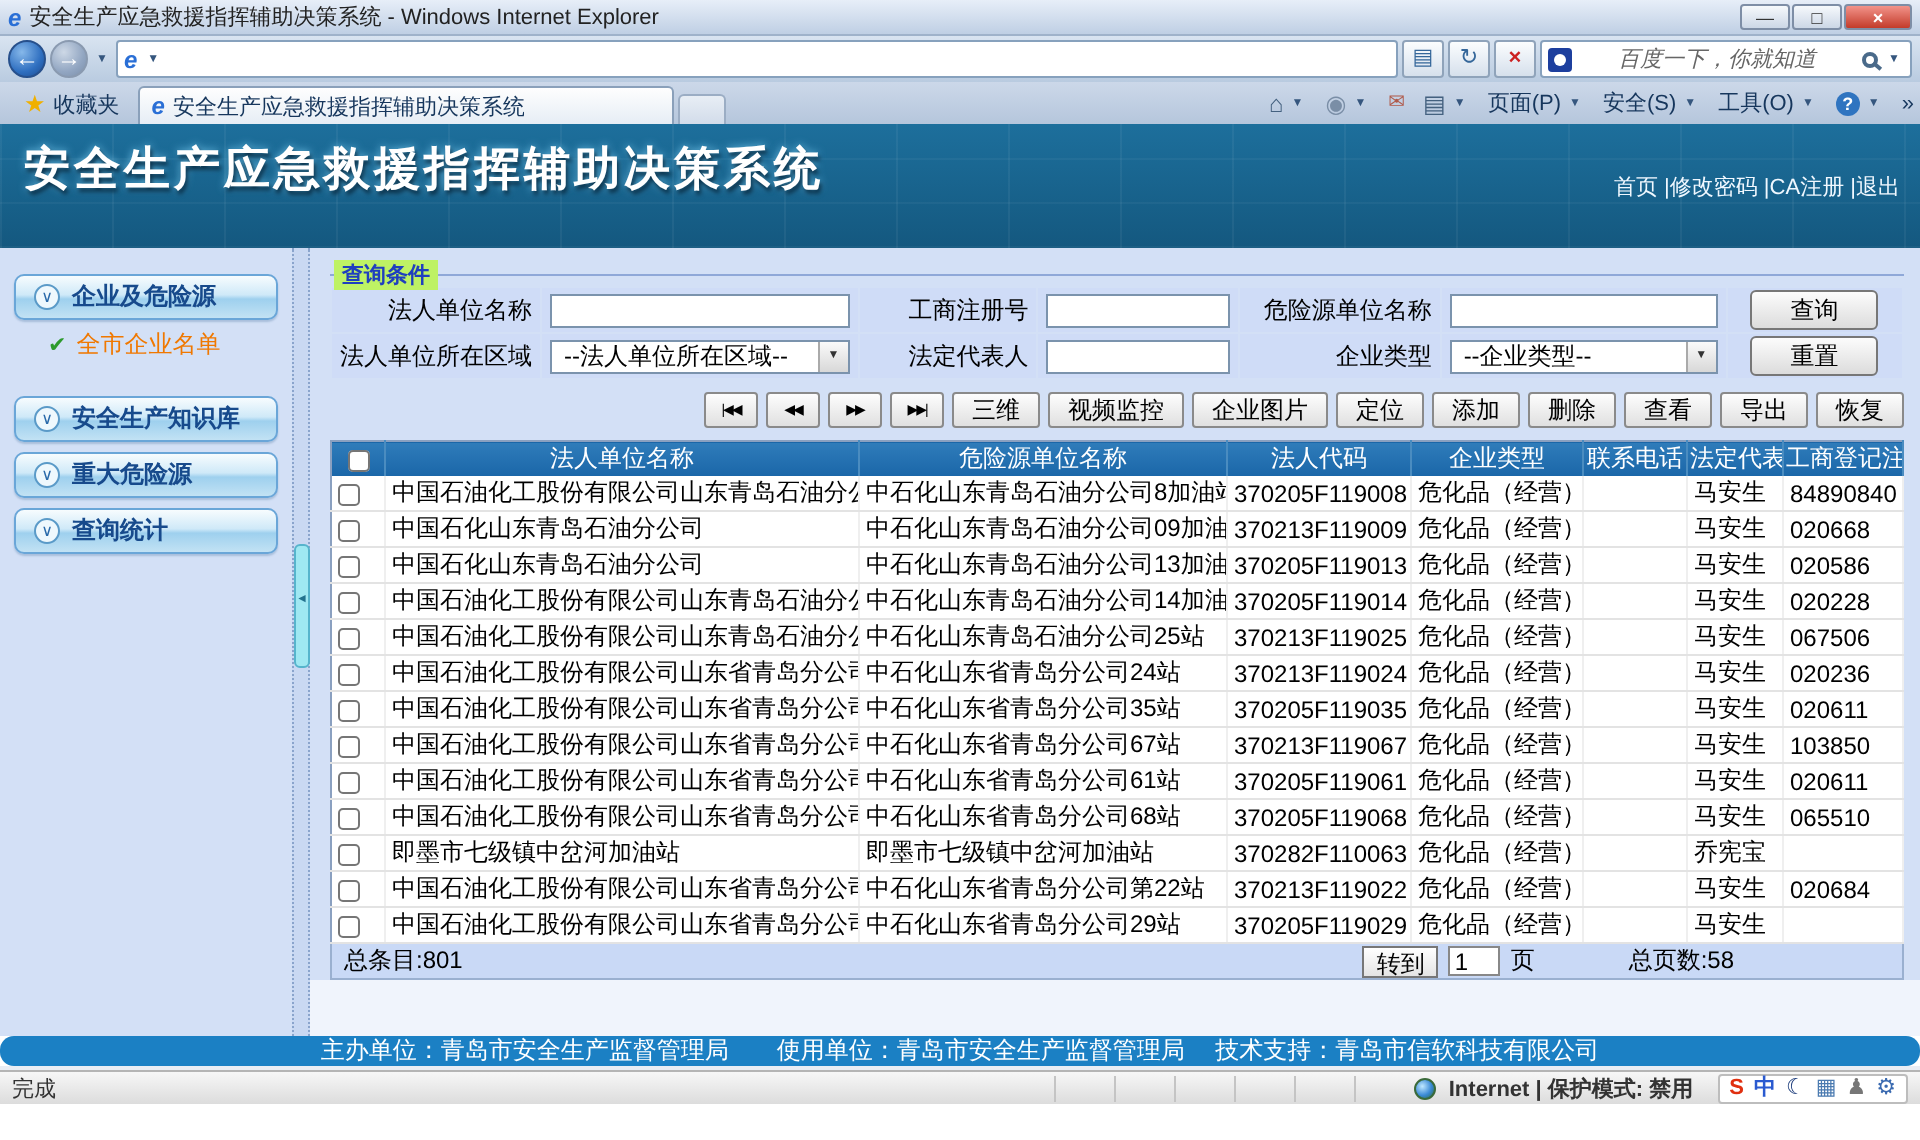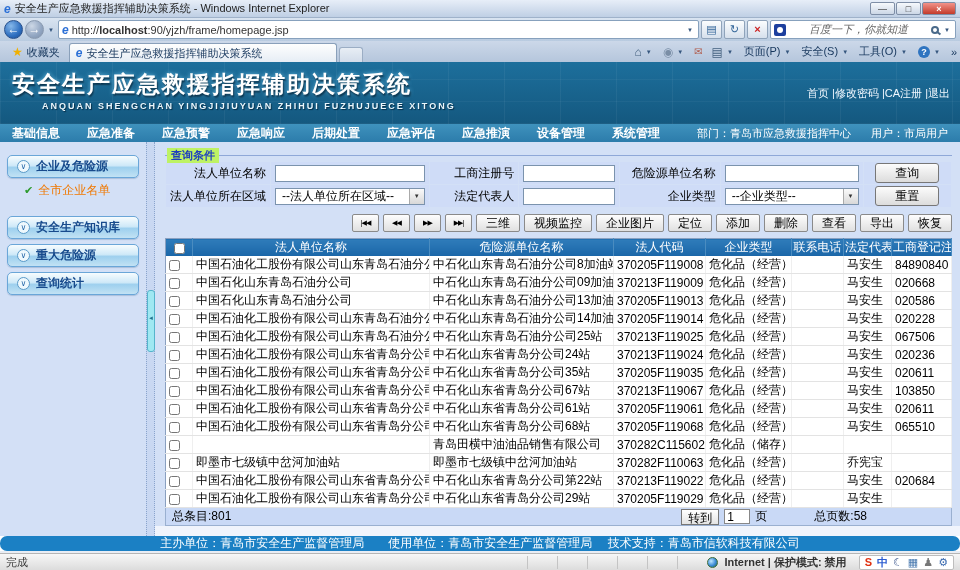--- a/index.html
+++ b/index.html
@@ -155,21 +155,20 @@
       <span class="wb close">×</span>
     </span>
   </div>
 
   <div class="navrow">
     <span class="navbtn">←</span>
     <span class="navbtn fwd">→</span>
     <span class="tinydrop">▼</span>
     <div class="addr">
       <span class="ie-e">e</span>
-      <span class="url"><span>http://</span><b>localhost</b><span>:90/yjzh/frame/homepage.jsp</span></span>
       <span class="tinydrop">▼</span>
     </div>
     <span class="sqbtn">▤</span>
     <span class="sqbtn">↻</span>
     <span class="sqbtn stop">×</span>
     <div class="search">
       <span class="bicon"></span>
       <span class="stext">百度一下，你就知道</span>
       <span class="lens"></span>
       <span class="tinydrop">▼</span>
@@ -217,39 +216,23 @@
       <span class="cmditem">
           <span class="helpc">?</span>
           <span class="tinydrop">▼</span>
         </span>
       <span class="cmditem">»</span>
     </div>
   </div>
 
   <div class="appheader">
     <div class="apptitle">安全生产应急救援指挥辅助决策系统</div>
-    <div class="pinyin">ANQUAN SHENGCHAN YINGJIJIUYUAN ZHIHUI FUZHUJUECE XITONG</div>
     <div class="headerlinks"><span class="hlink">首页</span> |<span class="hlink">修改密码</span> |<span class="hlink">CA注册</span> |<span class="hlink">退出</span></div>
   </div>
 
-  <div class="menubar">
-    <span class="navitem">基础信息</span>
-      <span class="navitem">应急准备</span>
-      <span class="navitem">应急预警</span>
-      <span class="navitem">应急响应</span>
-      <span class="navitem">后期处置</span>
-      <span class="navitem">应急评估</span>
-      <span class="navitem">应急推演</span>
-      <span class="navitem">设备管理</span>
-      <span class="navitem">系统管理</span>
-      <span class="deptuser">
-      <span>部门：青岛市应急救援指挥中心</span>
-      <span>用户：市局用户</span>
-    </span>
-  </div>
 
   <div class="bodyrow">
     <div class="sidebar">
         <div class="sgroup">
           <span class="chev">∨</span>
           <span>企业及危险源</span>
         </div>
         <div class="sitem">
           <span class="check">✔</span>
           <span>全市企业名单</span>
@@ -452,30 +435,20 @@
                 <td class="cc1">中国石油化工股份有限公司山东省青岛分公司</td>
                 <td class="cc2">中石化山东省青岛分公司68站</td>
                 <td class="cc3">370205F119068</td>
                 <td class="cc4">危化品（经营）</td>
                 <td class="cc5"></td>
                 <td class="cc6">马安生</td>
                 <td class="cc7">065510</td>
               </tr>
               <tr>
                 <td><input type="checkbox" style=""></td>
-                <td class="cc1"></td>
-                <td class="cc2">青岛田横中油油品销售有限公司</td>
-                <td class="cc3">370282C115602</td>
-                <td class="cc4">危化品（储存）</td>
-                <td class="cc5"></td>
-                <td class="cc6"></td>
-                <td class="cc7"></td>
-              </tr>
-              <tr>
-                <td><input type="checkbox" style=""></td>
                 <td class="cc1">即墨市七级镇中岔河加油站</td>
                 <td class="cc2">即墨市七级镇中岔河加油站</td>
                 <td class="cc3">370282F110063</td>
                 <td class="cc4">危化品（经营）</td>
                 <td class="cc5"></td>
                 <td class="cc6">乔宪宝</td>
                 <td class="cc7"></td>
               </tr>
               <tr>
                 <td><input type="checkbox" style=""></td>

